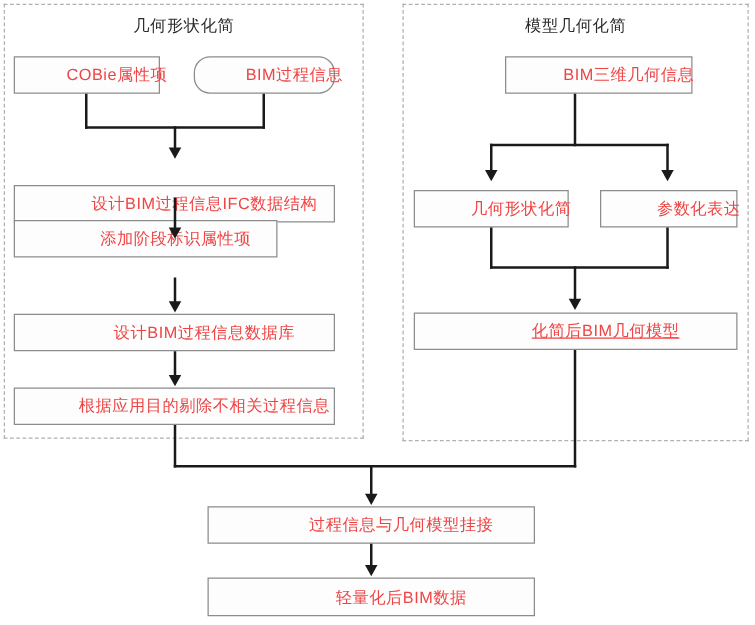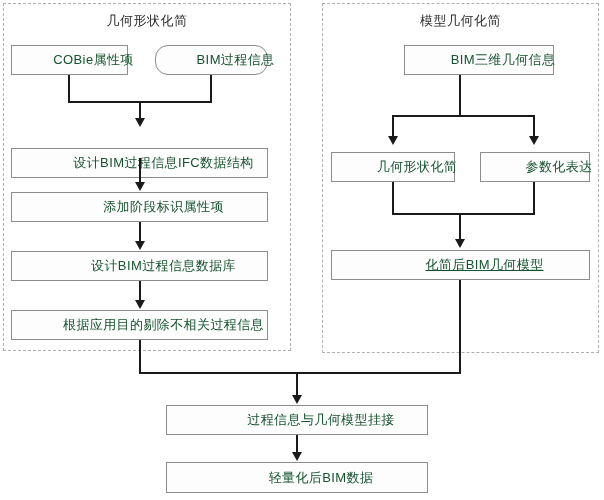--- a/index.html
+++ b/index.html
@@ -33,21 +33,21 @@
   }
   .node {
     position: absolute;
     box-sizing: border-box;
     border: 1px solid #8c8c8c;
     background: #fdfdfd;
     display: flex;
     align-items: center;
     justify-content: center;
     font-size: 13px;
-    color: #14532d;
+    color: #ef4444;
     letter-spacing: 0.4px;
     white-space: nowrap;
     padding-left: 48px;
   }
   .edge {
     position: absolute;
     background: #1a1a1a;
   }
   .edge-v { width: 2px; }
   .edge-h { height: 2px; }
@@ -67,21 +67,21 @@
 
   <div class="panel" style="left:3px; top:3px; width:288px; height:348px;"></div>
   <div class="panel-title" style="left:3px; top:12px; width:288px;">几何形状化简</div>
 
   <div class="node" style="left:11px; top:45px; width:117px; height:30px;">COBie属性项</div>
 
   <div class="node" style="left:155px; top:45px; width:113px; height:30px;border-radius:13px;">BIM过程信息</div>
 
   <div class="node" style="left:11px; top:128px; width:257px; height:30px;margin-top:20px;">设计BIM过程信息IFC数据结构</div>
 
-  <div class="node" style="left:11px; top:192px; width:257px; height:30px;">添加阶段标识属性项</div>
+  <div class="node" style="left:11px; top:176px; width:211px; height:30px;">添加阶段标识属性项</div>
 
   <div class="node" style="left:11px; top:251px; width:257px; height:30px;">设计BIM过程信息数据库</div>
 
   <div class="node" style="left:11px; top:310px; width:257px; height:30px;">根据应用目的剔除不相关过程信息</div>
 
   <div class="edge edge-v" style="left:68px; top:75px; height:28px;"></div>
   <div class="edge edge-v" style="left:210px; top:75px; height:28px;"></div>
   <div class="edge edge-h" style="left:68px; top:101px; width:144px;"></div>
   <div class="edge edge-v" style="left:139px; top:101px; height:18px;"></div>
   <div class="arrow" style="left:135px; top:118px;"></div>

